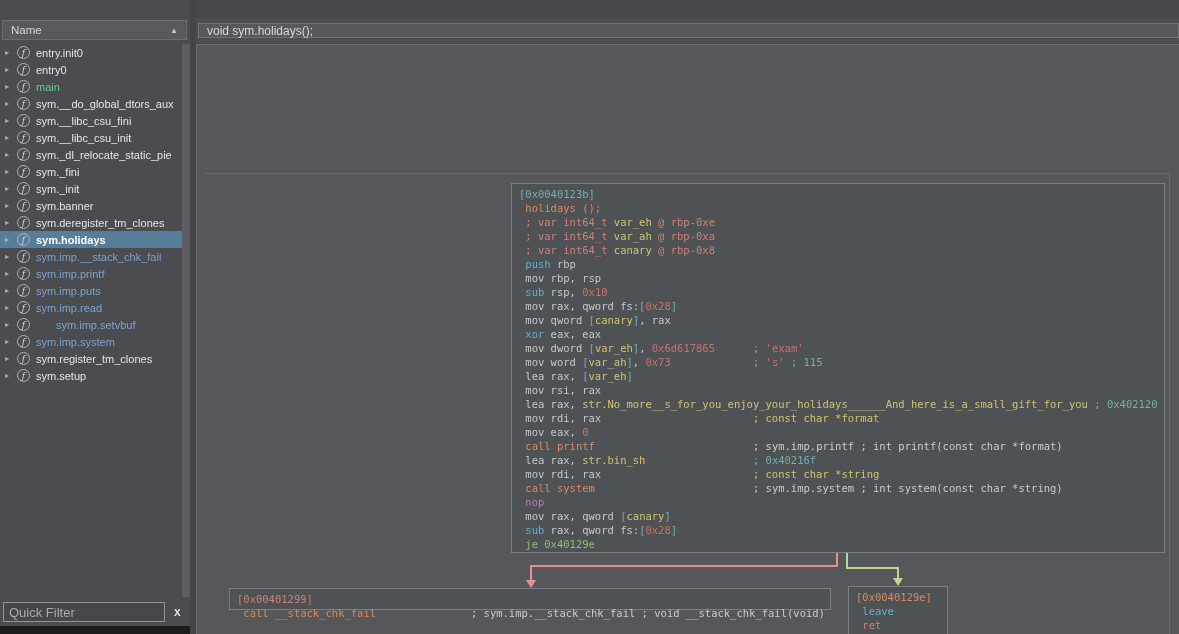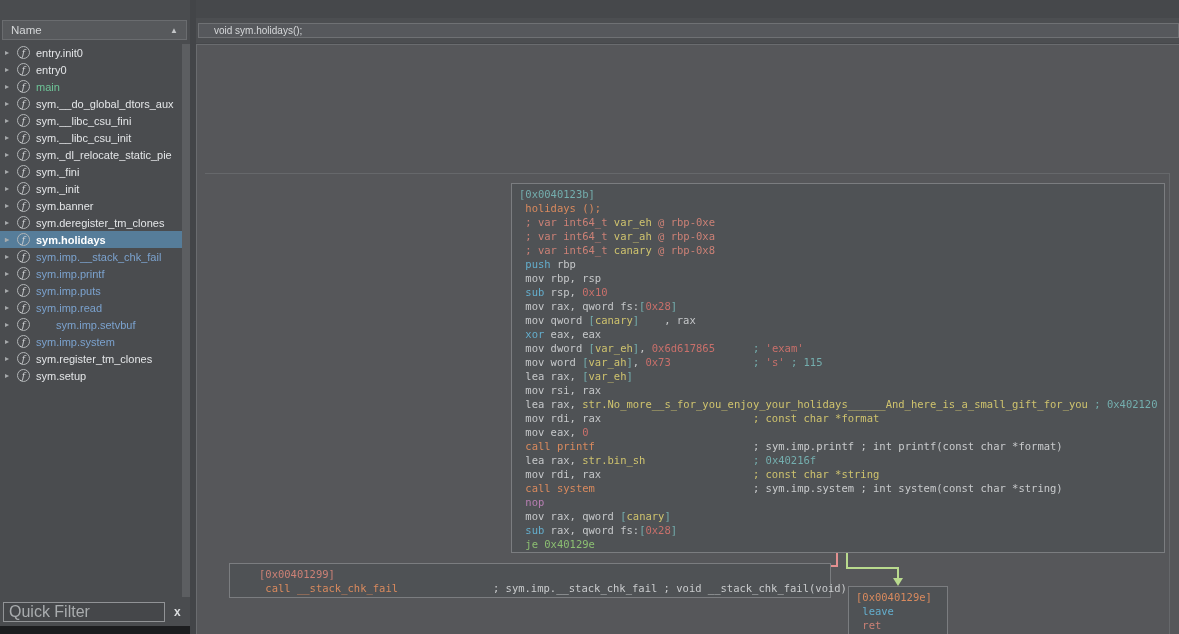--- a/index.html
+++ b/index.html
@@ -20,41 +20,41 @@
   .functions-list{position:absolute;left:0;right:8px;top:44px;bottom:37px;overflow:hidden;}
   .fn-row{height:17px;display:flex;align-items:center;padding-left:5px;font-size:11px;color:#e3e5e7;white-space:nowrap;cursor:pointer;}
   .fn-row.selected{background:#567d9a;color:#ffffff;font-weight:bold;}
   .expand-arrow{width:10px;font-size:8px;color:#a8abad;flex:none;}
   .fn-icon{flex:none;width:11px;height:11px;border:1px solid #b2b5b7;border-radius:50%;margin:0 6px 0 2px;
            display:flex;align-items:center;justify-content:center;
            font:italic 9px "DejaVu Serif",serif;color:#d5d7d9;}
   .scrollbar{position:absolute;right:0;top:44px;bottom:37px;width:8px;background:#5c5e61;}
   .quick-filter-bar{position:absolute;left:0;right:0;bottom:8px;height:28px;background:#4a4c4f;display:flex;align-items:center;}
   .quick-filter-input{margin-left:3px;width:150px;height:18px;background:#45474a;border:1px solid #919396;
-                      color:#cfd1d3;font-size:16px;padding:0 5px;outline:none;}
+                      color:#cfd1d3;font-size:13px;padding:0 5px;outline:none;}
   .quick-filter-input::placeholder{color:#a9acae;}
   .clear-filter{margin-left:9px;color:#dcdee0;font-weight:bold;font-size:12px;cursor:pointer;}
   .bottom-strip{position:absolute;left:0;bottom:0;width:190px;height:8px;background:#1c1d1f;}
 
   .panel-divider{position:absolute;left:190px;top:0;width:6px;height:634px;background:#434548;}
 
   
   .graph-panel{position:absolute;left:196px;top:0;width:983px;height:634px;}
   .signature-bar{position:absolute;left:0;right:0;top:18px;height:25px;background:#4c4e51;display:flex;align-items:center;}
   .signature-box{margin-left:2px;flex:1;height:15px;border:1px solid #6f7174;background:#56585c;
-                 display:flex;align-items:center;padding-left:15px;font-size:10px;color:#d6d8da;box-sizing:border-box;}
+                 display:flex;align-items:center;padding-left:8px;font-size:12px;color:#d6d8da;box-sizing:border-box;}
   .graph-viewport{position:absolute;left:0;top:44px;width:983px;height:590px;background:#56575a;
                   border-top:1px solid #6a6c6f;border-left:1px solid #6a6c6f;overflow:hidden;box-sizing:border-box;}
   .frame-line-h{position:absolute;left:8px;top:128px;width:964px;height:1px;background:#66686b;}
   .frame-line-v{position:absolute;left:972px;top:128px;bottom:0;width:1px;background:#66686b;}
 
   .block{position:absolute;background:#4f5255;border:1px solid #7b7d80;box-sizing:border-box;cursor:move;}
   .block pre{margin:0;padding:3px 7px;font-family:"DejaVu Sans Mono",monospace;font-size:10.5px;line-height:14px;white-space:pre;}
   #block-0{left:314px;top:138px;width:654px;height:370px;}
-  #block-1{left:32px;top:518px;width:602px;height:35px;padding-left:22px;}
+  #block-1{left:32px;top:543px;width:602px;height:22px;}
   #block-2{left:651px;top:541px;width:100px;height:93px;}
   .edge-seg{position:absolute;}
   .arrow{position:absolute;width:0;height:0;border-left:5px solid transparent;border-right:5px solid transparent;border-top:8px solid #000;}
   #edge-false-v1{left:639px;top:508px;width:2px;height:13px;}
   #edge-false-h {left:333px;top:520px;width:308px;height:2px;}
   #edge-false-v2{left:333px;top:520px;width:2px;height:15px;}
   #edge-false-arrow{left:329px;top:535px;}
   #edge-true-v1{left:649px;top:508px;width:2px;height:15px;}
   #edge-true-h {left:649px;top:522px;width:53px;height:2px;}
   #edge-true-v2{left:700px;top:522px;width:2px;height:11px;}
@@ -203,21 +203,21 @@
       <div class="block" id="block-0">
           <pre id="block-code-0"><span style="color: rgb(116, 174, 174);">[0x0040123b]</span>
 <span style="color: rgb(198, 200, 202);"> </span><span style="color: rgb(217, 138, 94);">holidays ();</span>
 <span style="color: rgb(204, 129, 118);"> ; var int64_t </span><span style="color: rgb(207, 195, 110);">var_eh</span><span style="color: rgb(204, 129, 118);"> @ rbp-0xe</span>
 <span style="color: rgb(204, 129, 118);"> ; var int64_t </span><span style="color: rgb(207, 195, 110);">var_ah</span><span style="color: rgb(204, 129, 118);"> @ rbp-0xa</span>
 <span style="color: rgb(204, 129, 118);"> ; var int64_t </span><span style="color: rgb(207, 195, 110);">canary</span><span style="color: rgb(204, 129, 118);"> @ rbp-0x8</span>
 <span style="color: rgb(198, 200, 202);"> </span><span style="color: rgb(100, 174, 205);">push</span><span style="color: rgb(198, 200, 202);"> rbp</span>
 <span style="color: rgb(198, 200, 202);"> mov rbp, rsp</span>
 <span style="color: rgb(198, 200, 202);"> </span><span style="color: rgb(100, 174, 205);">sub</span><span style="color: rgb(198, 200, 202);"> rsp, </span><span style="color: rgb(201, 112, 107);">0x10</span>
 <span style="color: rgb(198, 200, 202);"> mov rax, qword fs:</span><span style="color: rgb(116, 174, 174);">[</span><span style="color: rgb(201, 112, 107);">0x28</span><span style="color: rgb(116, 174, 174);">]</span>
-<span style="color: rgb(198, 200, 202);"> mov qword </span><span style="color: rgb(116, 174, 174);">[</span><span style="color: rgb(207, 195, 110);">canary</span><span style="color: rgb(116, 174, 174);">]</span><span style="color: rgb(198, 200, 202); margin-left: 25px;">, rax</span>
+<span style="color: rgb(198, 200, 202);"> mov qword </span><span style="color: rgb(116, 174, 174);">[</span><span style="color: rgb(207, 195, 110);">canary</span><span style="color: rgb(116, 174, 174);">]</span><span style="color: rgb(198, 200, 202);">, rax</span>
 <span style="color: rgb(198, 200, 202);"> </span><span style="color: rgb(100, 174, 205);">xor</span><span style="color: rgb(198, 200, 202);"> eax, eax</span>
 <span style="color: rgb(198, 200, 202);"> mov dword </span><span style="color: rgb(116, 174, 174);">[</span><span style="color: rgb(207, 195, 110);">var_eh</span><span style="color: rgb(116, 174, 174);">]</span><span style="color: rgb(198, 200, 202);">, </span><span style="color: rgb(201, 112, 107);">0x6d617865</span><span style="color: rgb(116, 174, 174);">      ; </span><span style="color: rgb(201, 112, 107);">'exam'</span>
 <span style="color: rgb(198, 200, 202);"> mov word </span><span style="color: rgb(116, 174, 174);">[</span><span style="color: rgb(207, 195, 110);">var_ah</span><span style="color: rgb(116, 174, 174);">]</span><span style="color: rgb(198, 200, 202);">, </span><span style="color: rgb(201, 112, 107);">0x73</span><span style="color: rgb(116, 174, 174);">             ; </span><span style="color: rgb(201, 112, 107);">'s'</span><span style="color: rgb(116, 174, 174);"> ; 115</span>
 <span style="color: rgb(198, 200, 202);"> lea rax, </span><span style="color: rgb(116, 174, 174);">[</span><span style="color: rgb(207, 195, 110);">var_eh</span><span style="color: rgb(116, 174, 174);">]</span>
 <span style="color: rgb(198, 200, 202);"> mov rsi, rax</span>
 <span style="color: rgb(198, 200, 202);"> lea rax, </span><span style="color: rgb(207, 195, 110);">str.No_more__s_for_you_enjoy_your_holidays______And_here_is_a_small_gift_for_you</span><span style="color: rgb(116, 174, 174);"> ; </span><span style="color: rgb(116, 174, 174);">0x402120</span>
 <span style="color: rgb(198, 200, 202);"> mov rdi, rax</span><span style="color: rgb(198, 200, 202);">                        </span><span style="color: rgb(207, 195, 110);">; const char *format</span>
 <span style="color: rgb(198, 200, 202);"> mov eax, </span><span style="color: rgb(201, 112, 107);">0</span>
 <span style="color: rgb(198, 200, 202);"> </span><span style="color: rgb(217, 138, 94);">call printf</span><span style="color: rgb(198, 200, 202);">                         </span><span style="color: rgb(201, 203, 205);">; sym.imp.printf ; int printf(const char *format)</span>
 <span style="color: rgb(198, 200, 202);"> lea rax, </span><span style="color: rgb(207, 195, 110);">str.bin_sh</span><span style="color: rgb(198, 200, 202);">                 </span><span style="color: rgb(116, 174, 174);">; </span><span style="color: rgb(116, 174, 174);">0x40216f</span>

